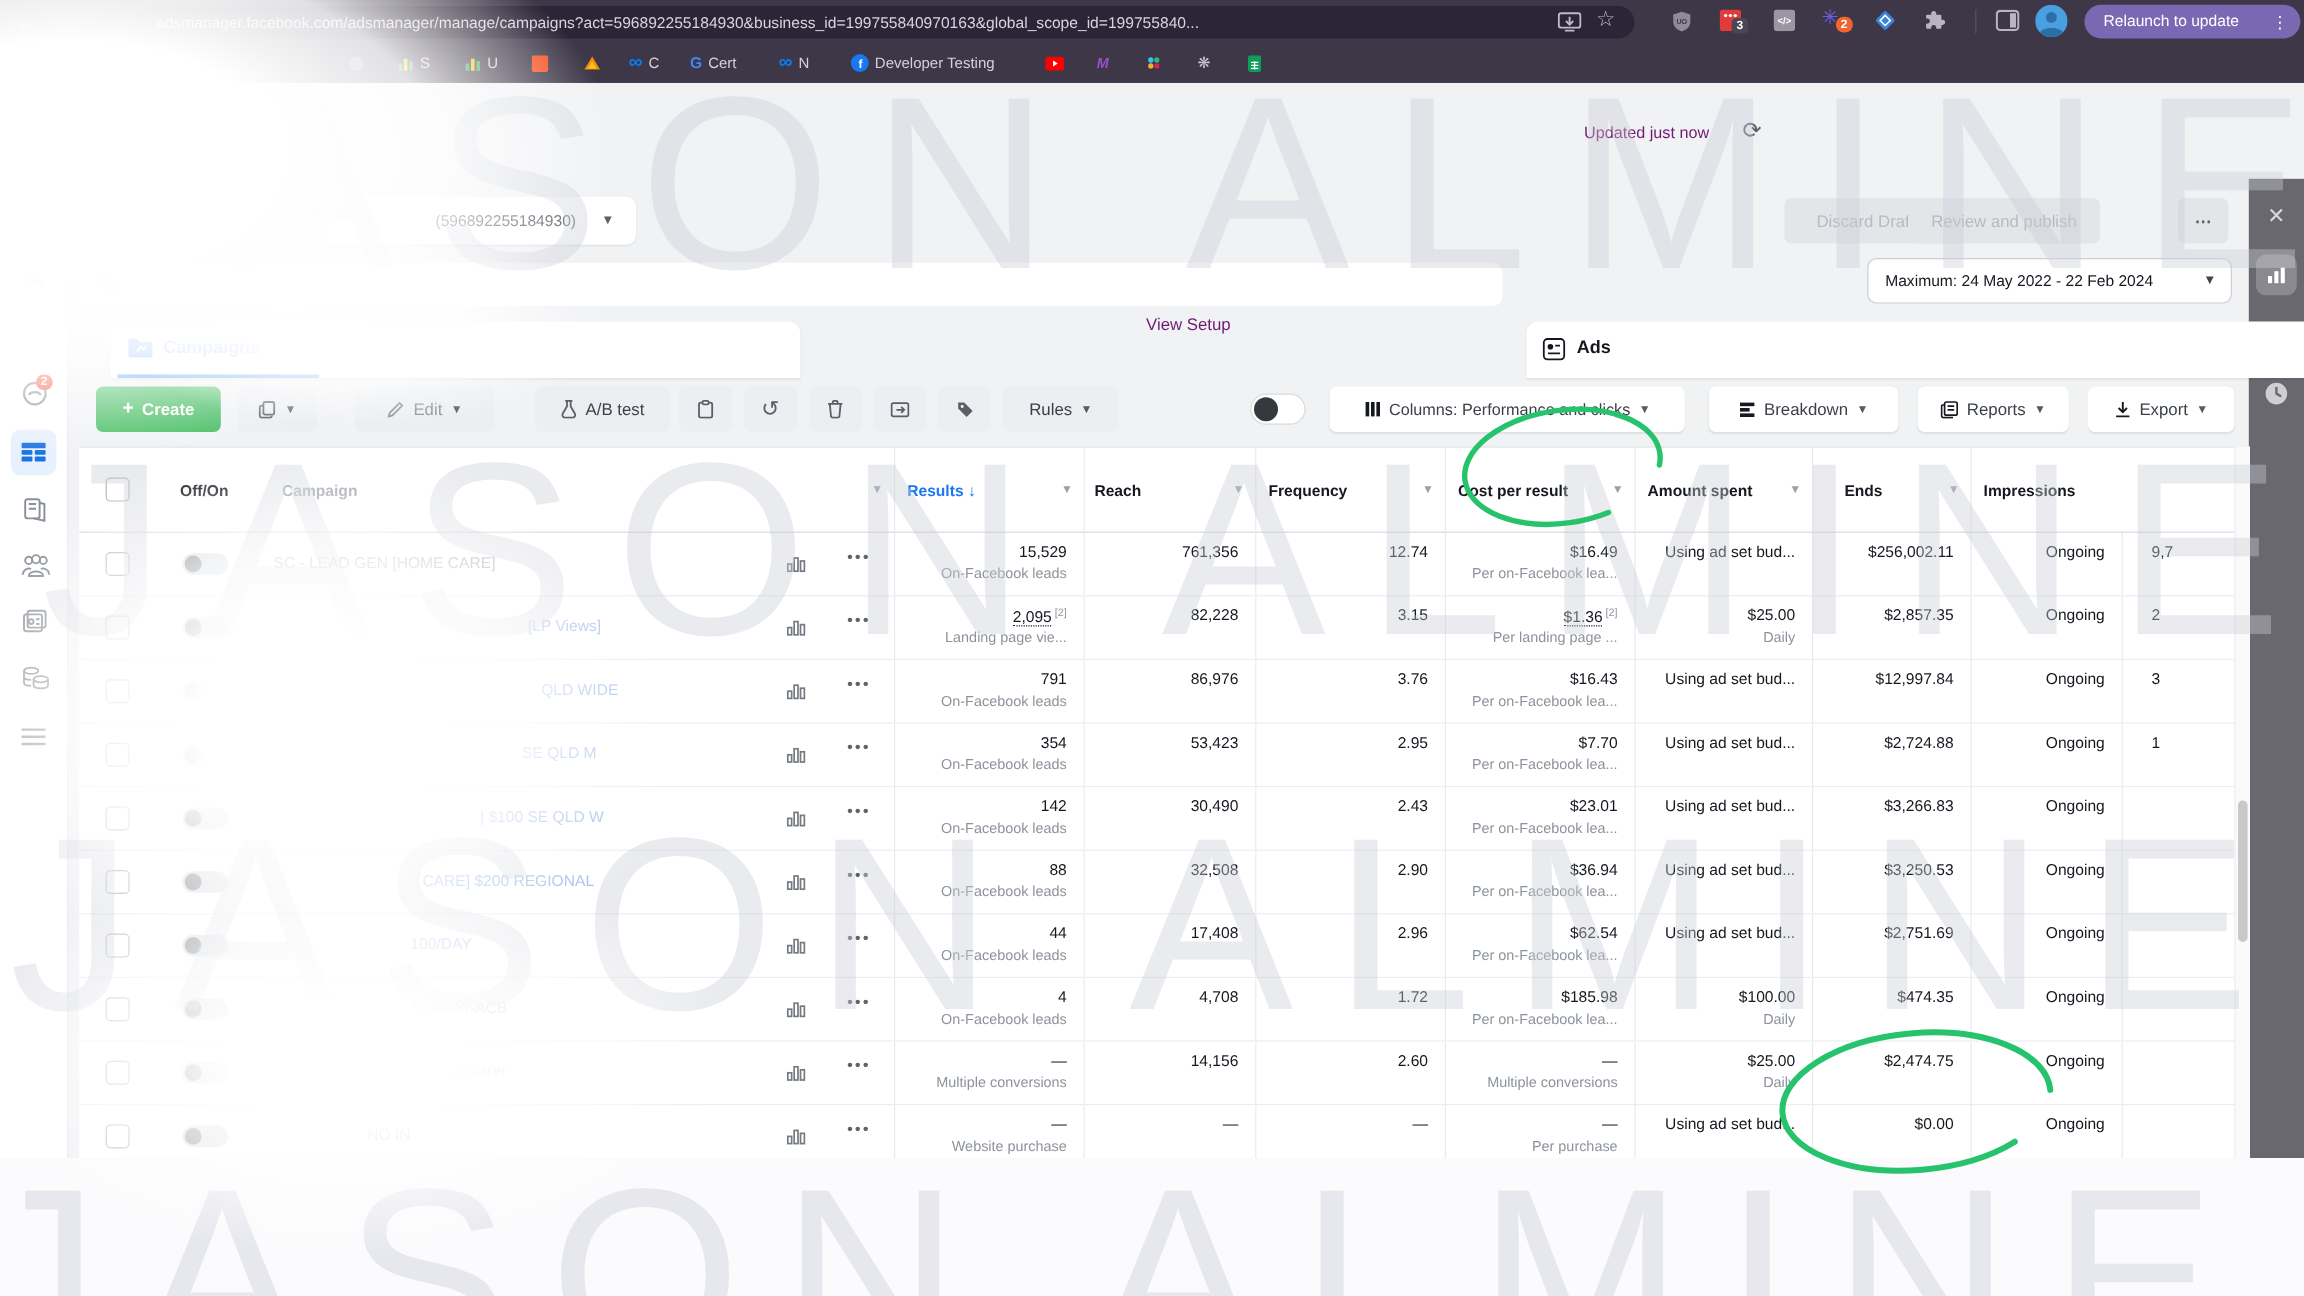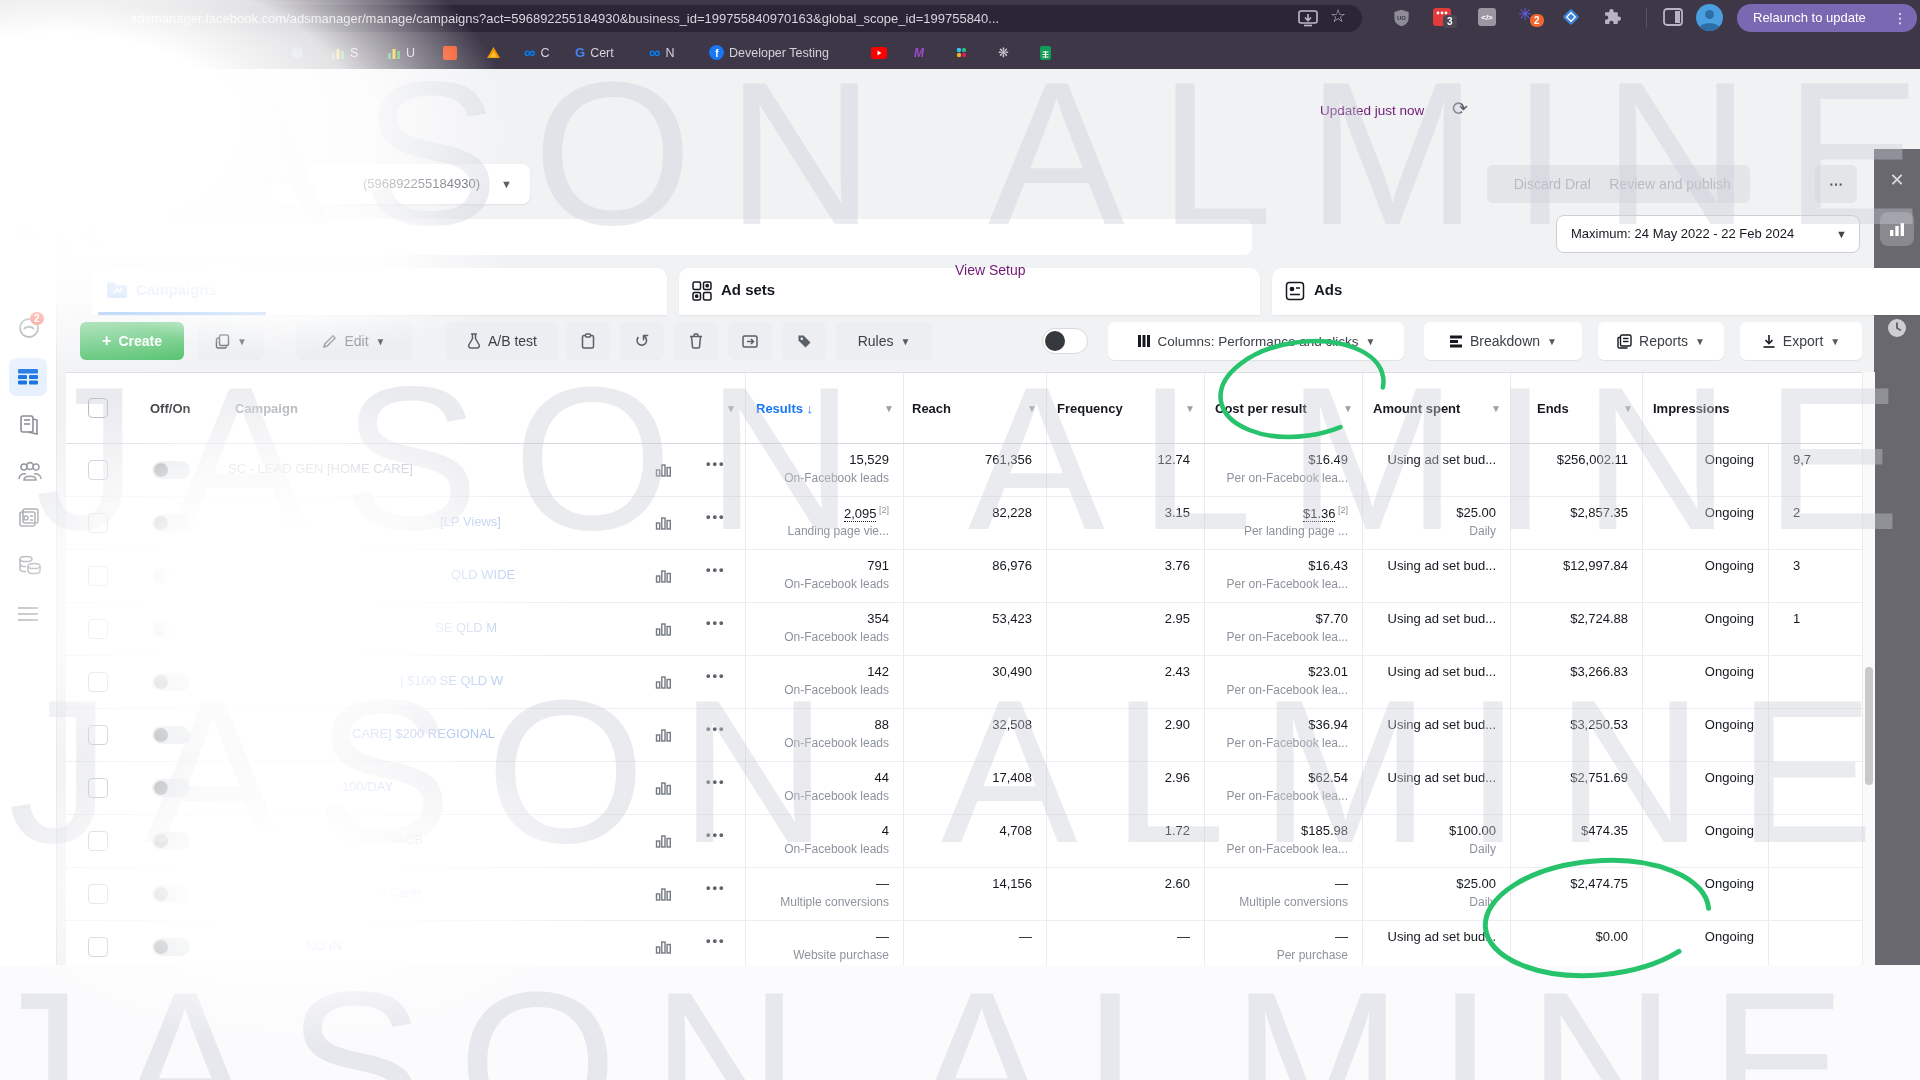--- a/index.html
+++ b/index.html
@@ -213,33 +213,20 @@
   </div>
 
   <div class="tabcard" style="left:92px;width:575px">
     <svg style="position:absolute;left:14px;top:13px" width="22" height="19" viewBox="0 0 22 19">
         <path d="M1 3a2 2 0 012-2h5l2 3h9a2 2 0 012 2v9a2 2 0 01-2 2H3a2 2 0 01-2-2z" fill="#4d8ef0"></path>
         <path d="M8 12l3-4 2.5 2.5L16 7" stroke="#fff" stroke-width="1.6" fill="none"></path>
       </svg>
     <span class="tablabel" style="position:absolute;left:44px;top:13px;color:#4d8ef0;opacity:.8">Campaigns</span>
     <div style="position:absolute;left:6px;bottom:0;width:168px;height:3px;background:#1877f2;opacity:.75"></div>
   </div>
-  <div class="tabcard" style="left:679px;width:581px">
-    <svg style="position:absolute;left:13px;top:13px" width="20" height="20" viewBox="0 0 20 20">
-        <g fill="none" stroke="#15191f" stroke-width="1.5">
-          <rect x="1" y="1" width="7.5" height="7.5" rx="1.5"></rect>
-          <rect x="11.5" y="1" width="7.5" height="7.5" rx="1.5"></rect>
-          <rect x="1" y="11.5" width="7.5" height="7.5" rx="1.5"></rect>
-          <rect x="11.5" y="11.5" width="7.5" height="7.5" rx="1.5"></rect>
-          <circle cx="15.2" cy="4.7" r="1.1" fill="#15191f"></circle>
-          <circle cx="4.7" cy="15.2" r="1.1" fill="#15191f"></circle>
-        </g>
-      </svg>
-    <span class="tablabel" style="position:absolute;left:42px;top:13px">Ad sets</span>
-  </div>
   <div class="tabcard" style="left:1272px;width:692px">
     <svg style="position:absolute;left:13px;top:13px" width="20" height="20" viewBox="0 0 20 20">
         <g fill="none" stroke="#15191f" stroke-width="1.5">
           <rect x="1.5" y="1.5" width="17" height="17" rx="3"></rect>
           <circle cx="7" cy="8" r="1.6" fill="#15191f"></circle>
           <line x1="11" y1="7" x2="15" y2="7"></line>
           <line x1="5" y1="13.5" x2="15" y2="13.5"></line>
         </g>
       </svg>
     <span class="tablabel" style="position:absolute;left:42px;top:13px">Ads</span>

